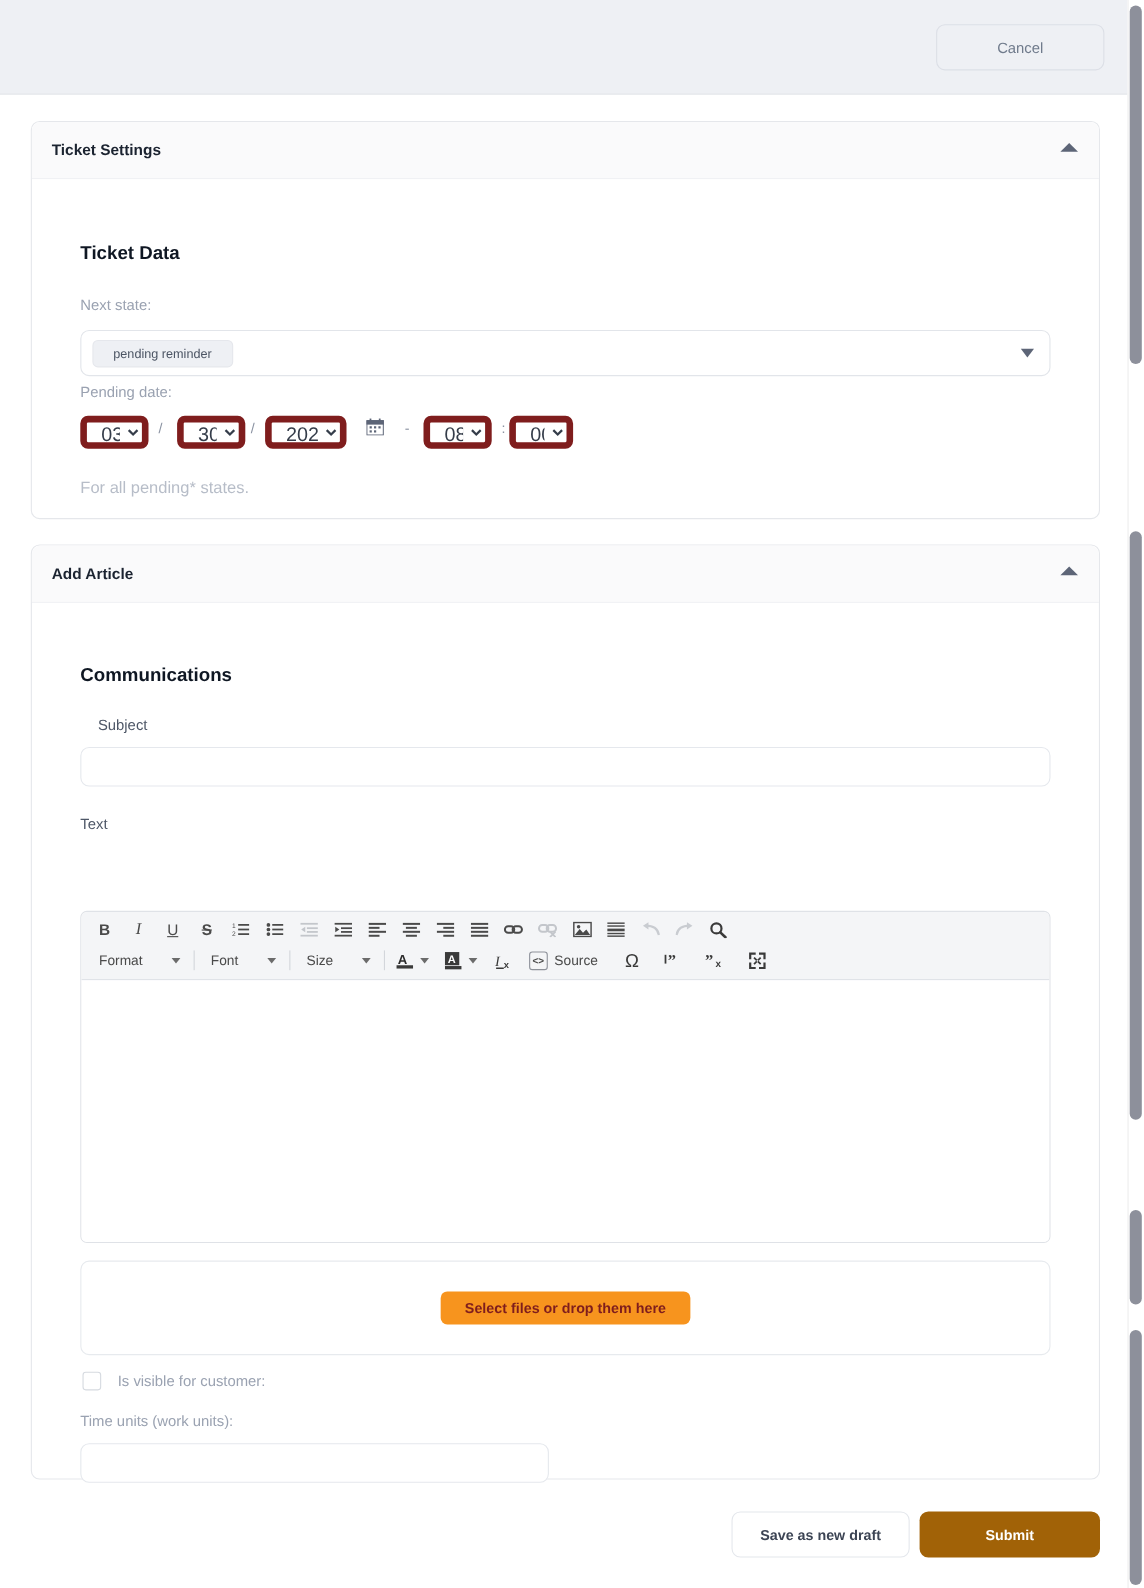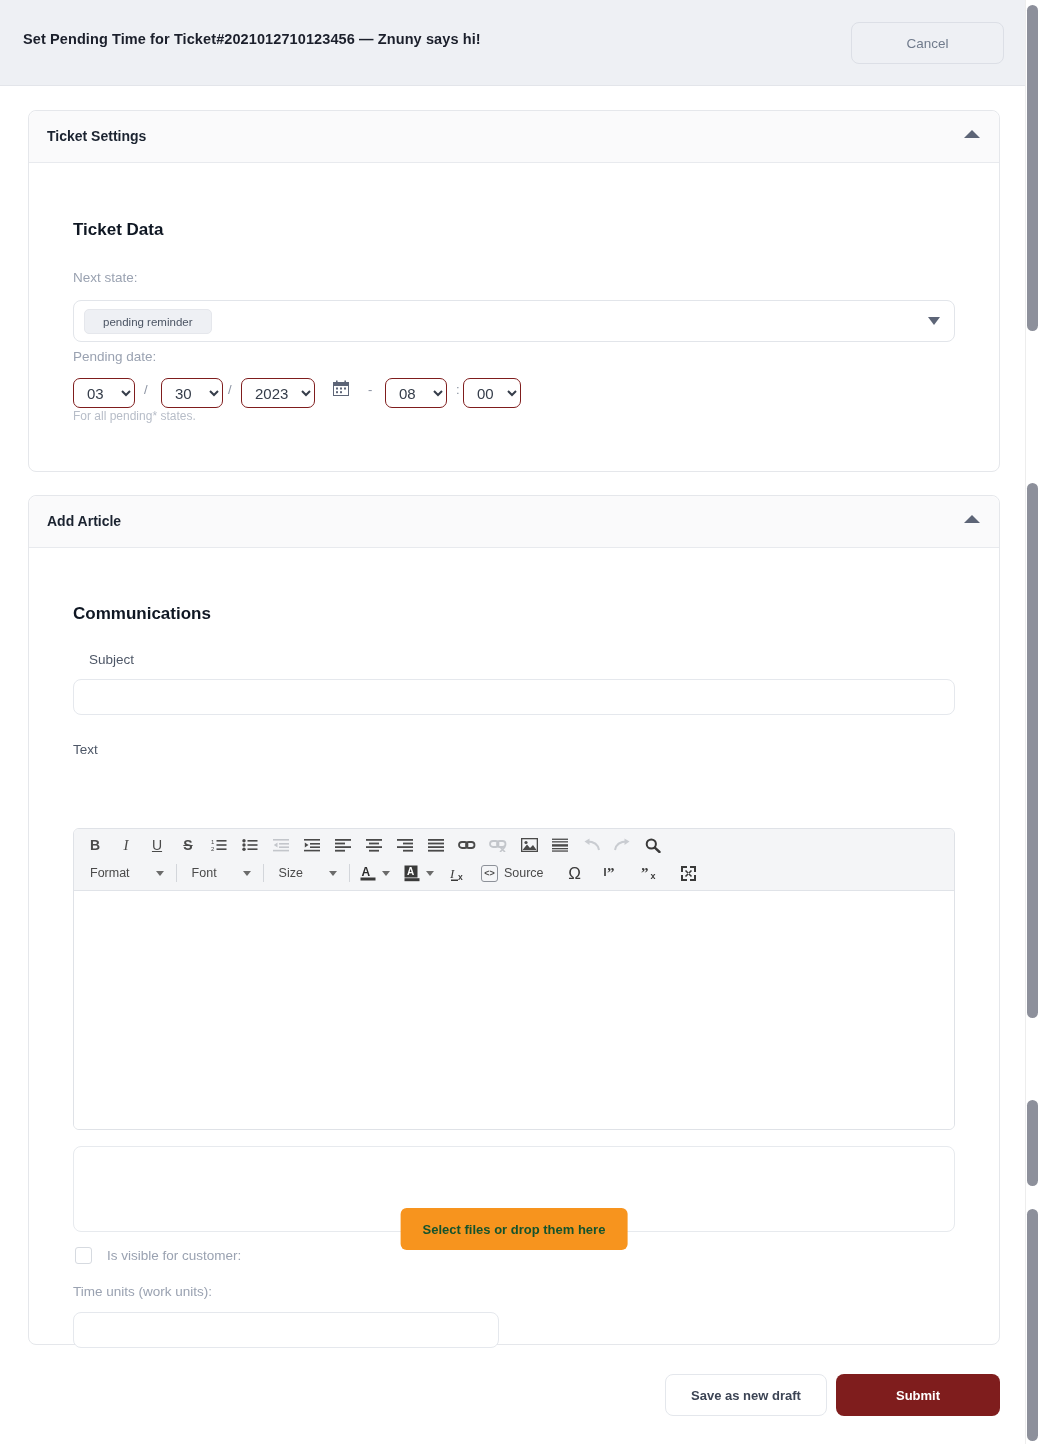--- a/index.html
+++ b/index.html
@@ -75,21 +75,21 @@
   .lbl-muted {
     position: absolute;
     font-size: 13.5px; color: #9aa2b1;
   }
   .lbl-dark {
     position: absolute;
     font-size: 13.5px; color: #4e5767;
   }
   .hint {
     position: absolute;
-    font-size: 12px; color: #b7bdc8;
+    font-size: 15px; color: #b7bdc8; margin-top: 26px;
   }
 
   
   .multiselect {
     position: absolute;
     border: 1px solid #e2e5ea; border-radius: 8px;
     background: #fff;
     cursor: pointer;
   }
   .ms-tag {
@@ -104,24 +104,24 @@
     width: 0; height: 0;
     border-left: 6px solid transparent;
     border-right: 6px solid transparent;
     border-top: 8px solid #5d6577;
   }
 
   
   .sel {
     position: absolute;
     height: 30px;
-    border: 1px solid #7f1d1d; border-radius: 7px;
+    border: 6px solid #7f1d1d; border-radius: 7px;
     background: #fff;
     font-family: "Liberation Sans", sans-serif;
-    font-size: 15px; color: #353d4a;
+    font-size: 18px; color: #353d4a;
     padding: 0 4px 0 9px;
     cursor: pointer;
     -webkit-appearance: menulist;
     appearance: menulist;
   }
   .sep {
     position: absolute;
     font-size: 13px; color: #8b93a2;
   }
   .cal-icon {
@@ -202,27 +202,26 @@
 
   
   .dropzone {
     position: absolute;
     border: 1px solid #e7eaee; border-radius: 8px;
     background: #fff;
   }
   .dz-btn {
     position: absolute; left: 50%; top: 50%;
     transform: translate(-50%,-50%);
-    height: 42px; padding: 0 22px;
+    height: 30px; padding: 0 22px;
     background: #f7941e; border-radius: 6px;
-    color: #14532d; font-size: 13px; font-weight: bold;
+    color: #7f1d1d; font-size: 13px; font-weight: bold;
     display: flex; align-items: center; justify-content: center;
     cursor: pointer;
     white-space: nowrap;
-    margin-top: 40px;
   }
 
   
   .cbox {
     position: absolute;
     width: 17px; height: 17px;
     border: 1px solid #d6dae0; border-radius: 3px; background: #fff;
     cursor: pointer;
   }
 
@@ -233,21 +232,21 @@
     border: 1px solid #e4e7ec; border-radius: 8px;
     background: #fff;
     color: #3c4454; font-size: 13px; font-weight: bold;
     display: flex; align-items: center; justify-content: center;
     cursor: pointer;
   }
   .btn-primary {
     position: absolute;
     height: 42px;
     border: none; border-radius: 8px;
-    background: #7f1d1d;
+    background: #a16207;
     color: #ffffff; font-size: 13px; font-weight: bold;
     display: flex; align-items: center; justify-content: center;
     cursor: pointer;
   }
 
   
   .sbar-track {
     position: absolute; right: 0;
     width: 15px;
     background: #ffffff;
@@ -260,21 +259,20 @@
     border-radius: 6px;
     cursor: pointer;
   }
 </style>
 </head>
 <body>
 
 <div class="page">
 
   <div class="topbar">
-    <div class="topbar-title">Set Pending Time for Ticket#2021012710123456 — Znuny says hi!</div>
     <div class="cancel-btn">Cancel</div>
   </div>
 
   <div class="panel" style="top:110px; height:362px;">
     <div class="panel-head">
       <div class="panel-head-title">Ticket Settings</div>
       <div class="collapse-arrow"></div>
     </div>
     <div class="panel-body">
 

